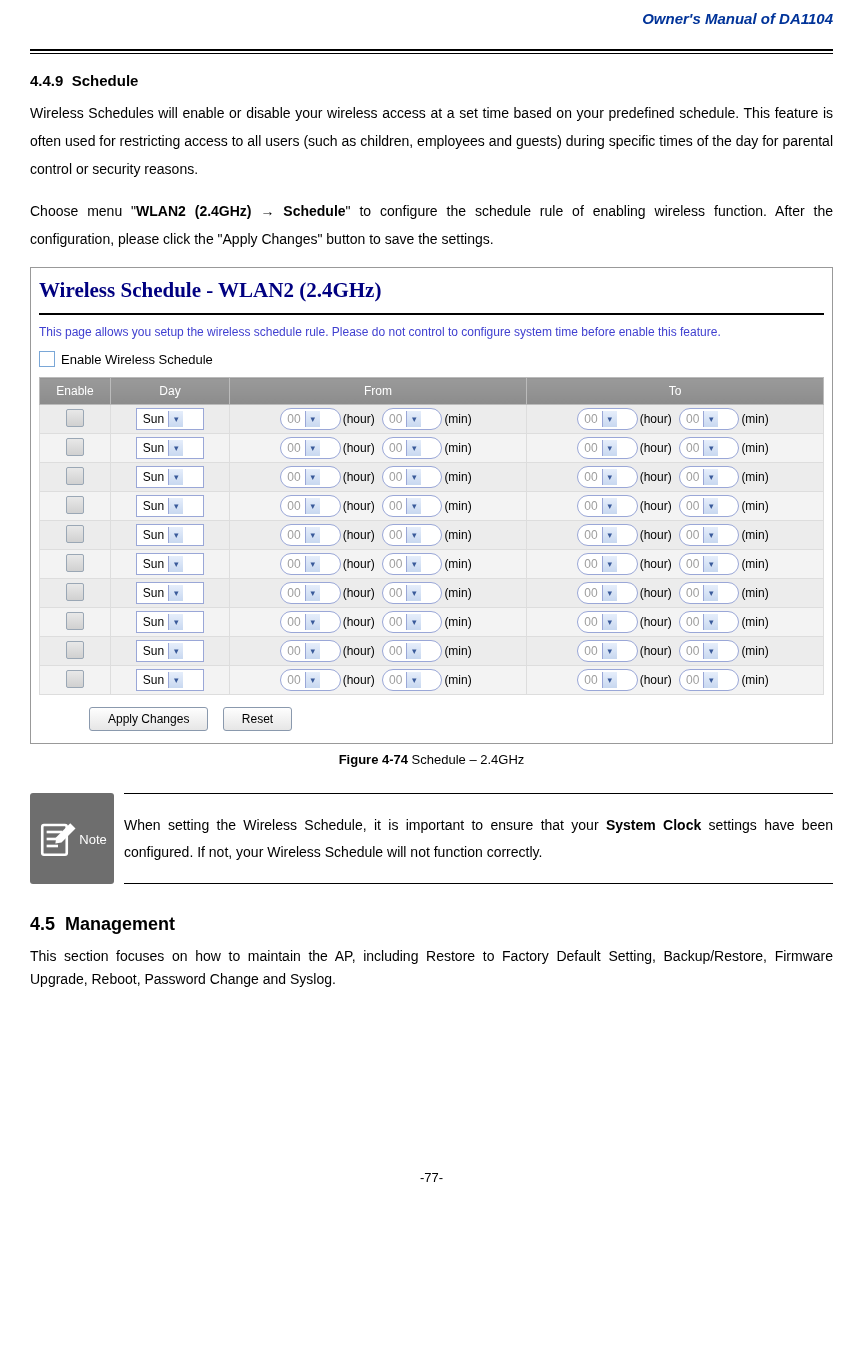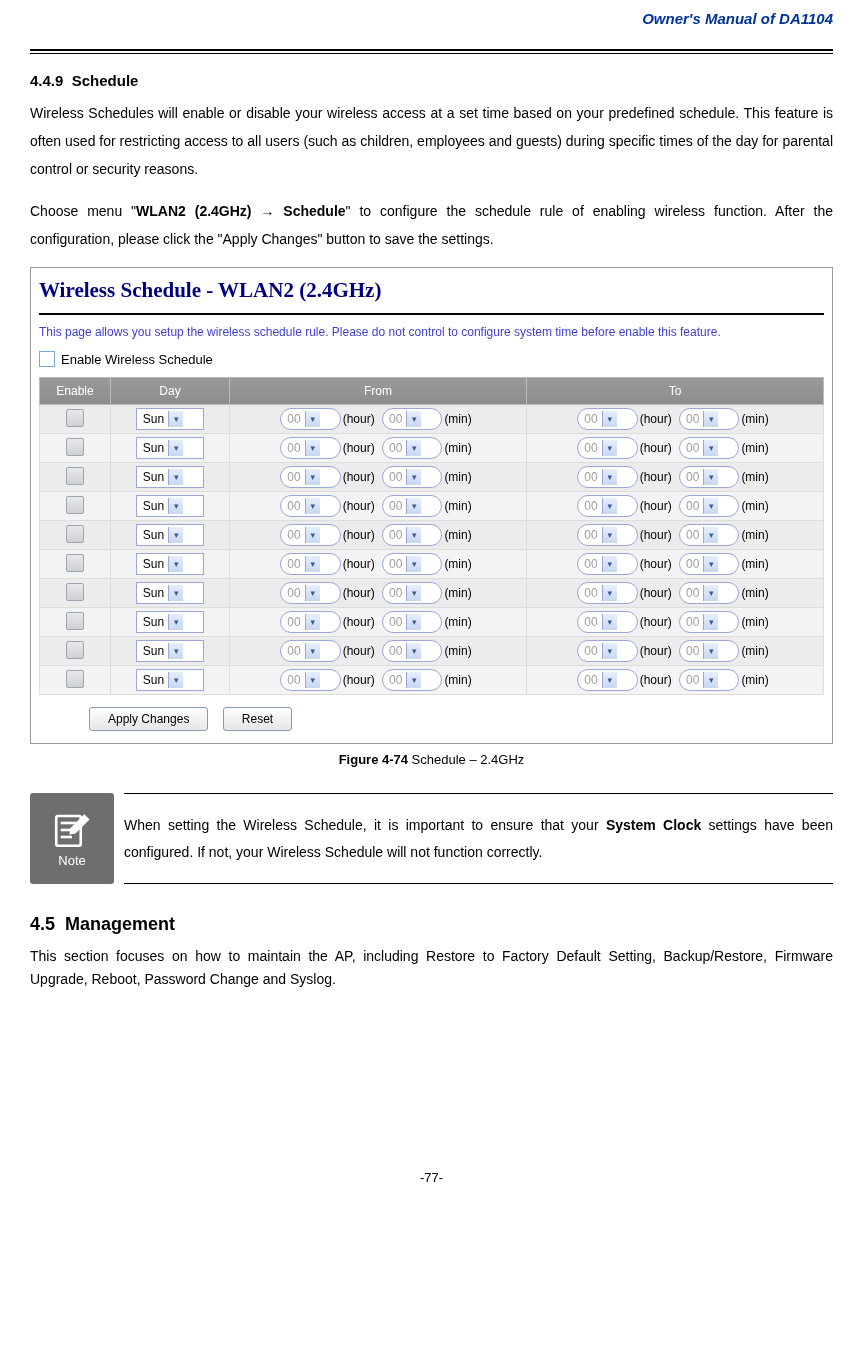--- a/index.html
+++ b/index.html
@@ -147,21 +147,21 @@
     display:flex;
     align-items:stretch;
     margin: 10px 0 12px 0;
   }
   .note-icon {
     width:84px;
     min-height:84px;
     background:#6e6e6e;
     color:#fff;
     display:flex;
-    flex-direction:column;
+    flex-direction:row;
     align-items:center;
     justify-content:center;
     border-radius:3px;
     margin-right:10px;
   }
   .note-icon svg { width:42px; height:42px; }
   .note-icon .lbl { font-size:13px; margin-top:2px; }
   .note-text {
     flex:1;
     border-top:1px solid #000;

